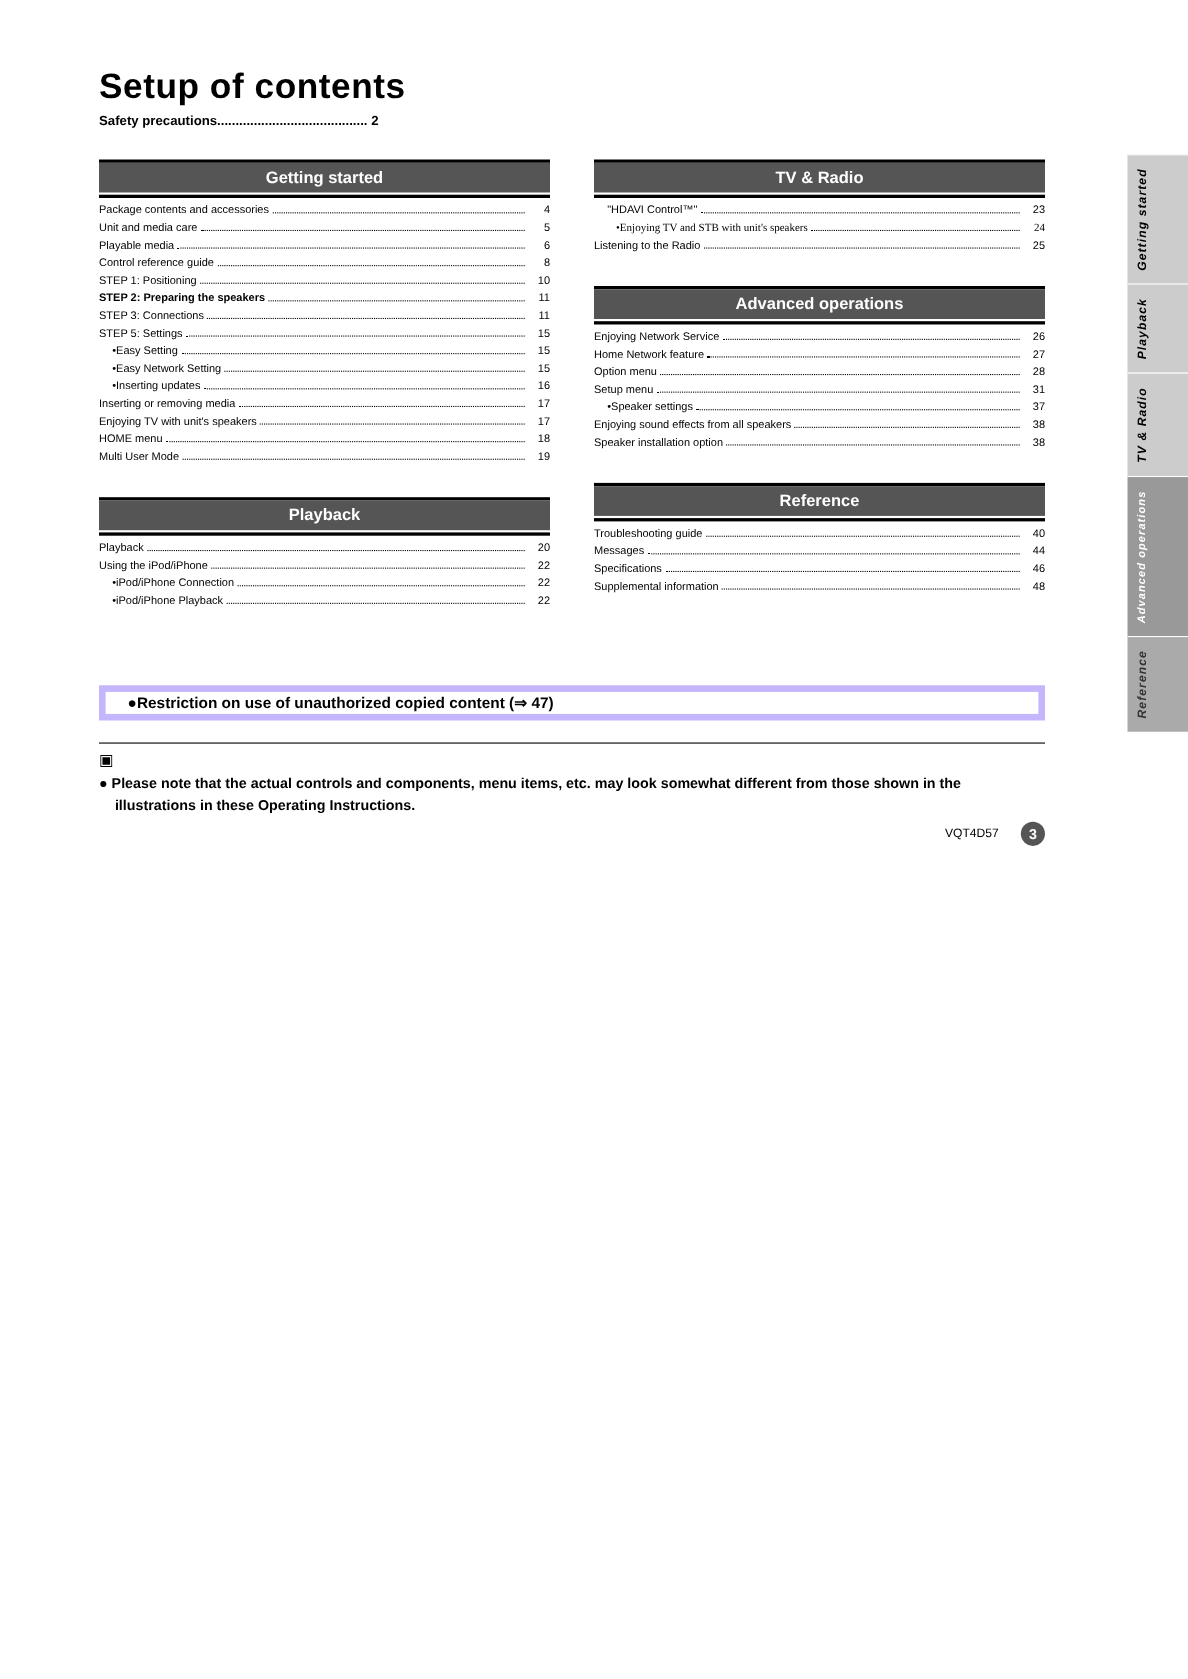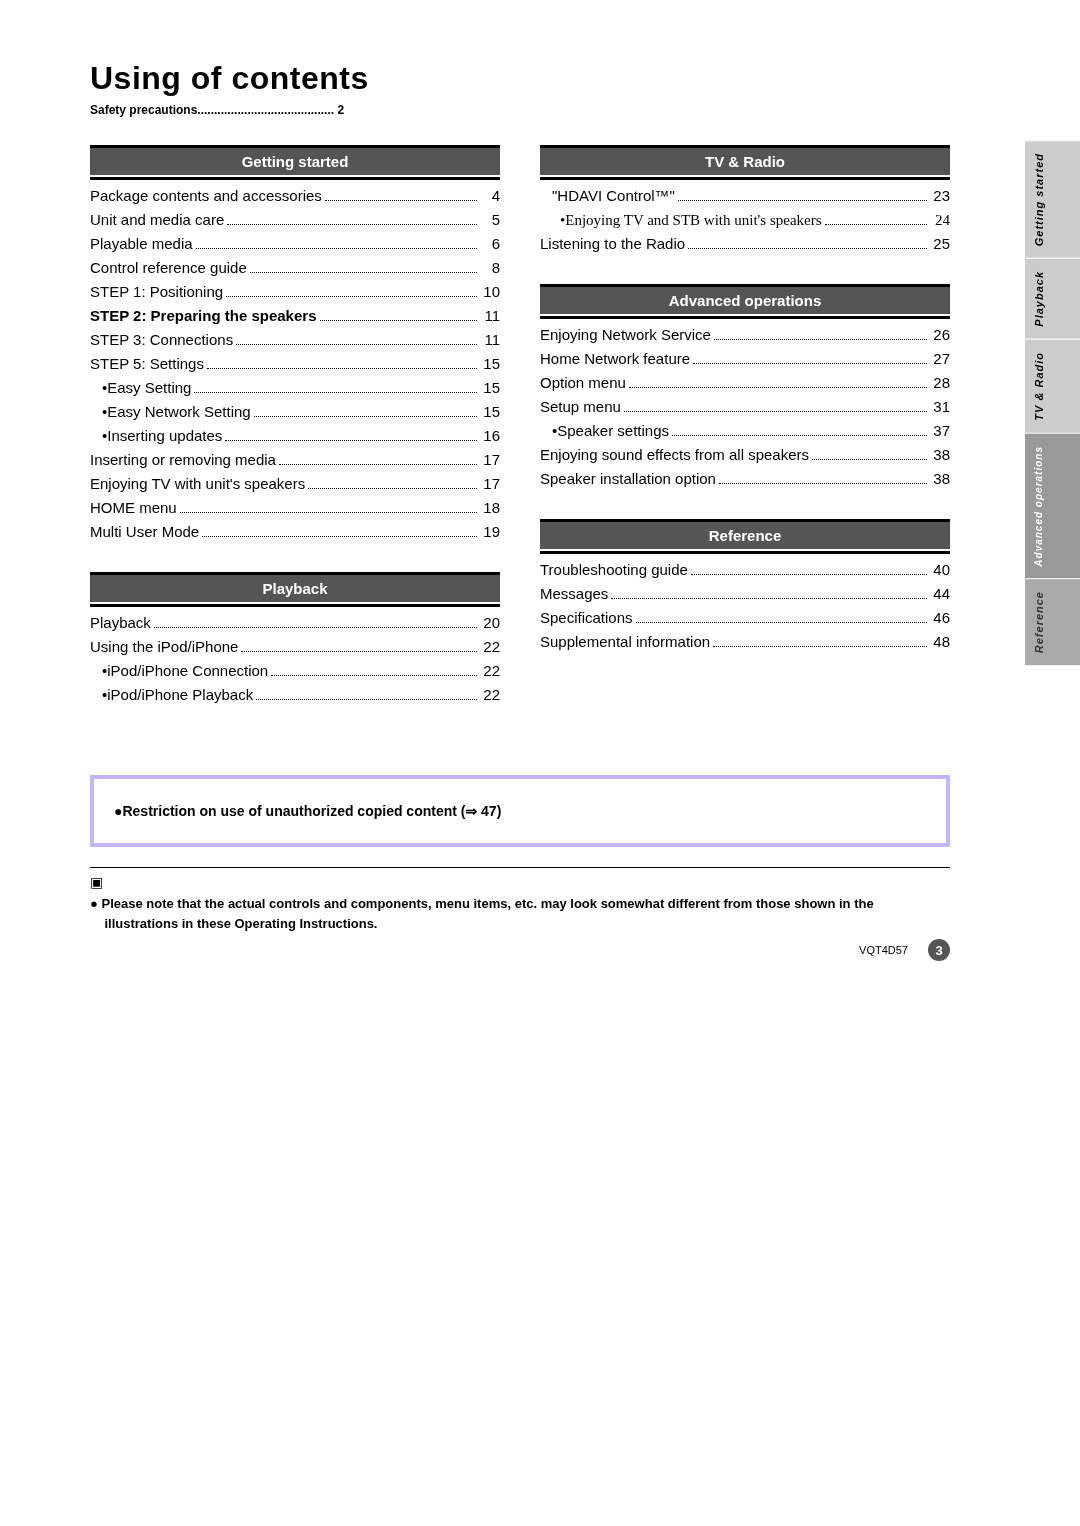--- a/index.html
+++ b/index.html
@@ -42,21 +42,21 @@
       text-align: center;
       font-size: 15px;
       font-weight: bold;
       padding: 5px 0;
       margin-bottom: 2px;
     }
     .toc-row {
       display: flex;
       align-items: baseline;
       width: 100%;
-      font-size: 15px;
+      font-size: 10px;
       line-height: 1.6;
     }
     .toc-row.indent1 { padding-left: 12px; }
     .toc-row.indent2 { padding-left: 20px; font-family: Liberation Serif, serif; }
     .toc-row.bold-text .toc-text { font-weight: bold; }
     .toc-text {
       white-space: nowrap;
       flex-shrink: 0;
     }
     .toc-dots {
@@ -102,23 +102,23 @@
       letter-spacing: 1px;
       border-bottom: 1px solid #fff;
     }
     .side-tab.active {
       background: #ddd;
       font-style: italic;
     }
 
     
     .bottom-box {
-      border: 4px solid #c4b5fd;
+      border: 6px solid #c4b5fd;
       margin: 40px 0 20px 0;
-      padding: 24px 20px;
+      padding: 2px 20px;
       display: flex;
       align-items: flex-end;
       gap: 10px;
     }
     .bottom-box-text {
       font-size: 14px;
       font-weight: bold;
     }
 
     .footer-area {
@@ -169,21 +169,21 @@
 <div class="page">
 
   <div class="side-tabs">
     <div class="side-tab active" style="font-style:italic; background:#ccc;">Getting started</div>
     <div class="side-tab active" style="font-style:italic; background:#ccc;">Playback</div>
     <div class="side-tab active" style="font-style:italic; background:#ccc;">TV &amp; Radio</div>
     <div class="side-tab" style="font-style:italic; background:#999; color:#fff; font-size:10px;">Advanced operations</div>
     <div class="side-tab" style="font-style:italic; background:#aaa; color:#333;">Reference</div>
   </div>
 
-  <h1 class="page-title">Using of contents</h1>
+  <h1 class="page-title">Setup of contents</h1>
 
   <div class="safety-line">Safety precautions......................................... 2</div>
 
   <div class="two-col">
 
     <div>
 
       <div class="section">
         <div class="header-bar"></div>
         <div class="section-header">Getting started</div>

